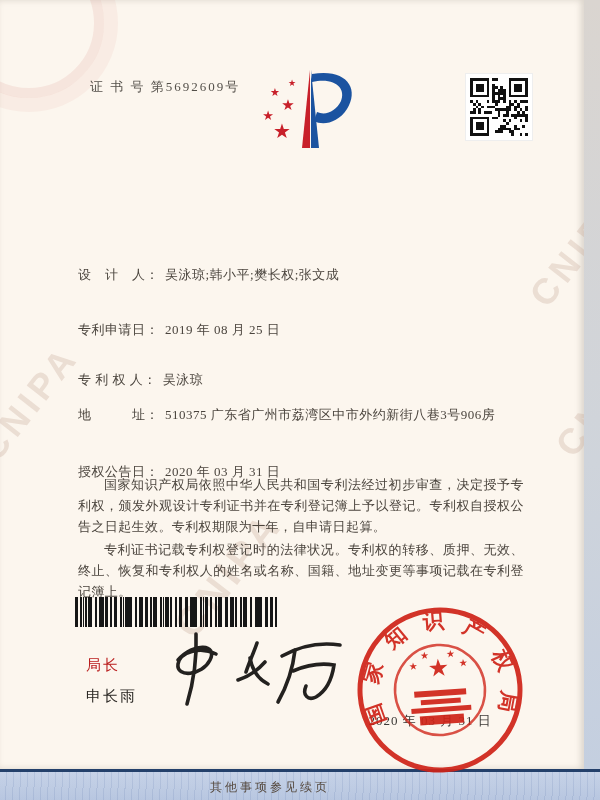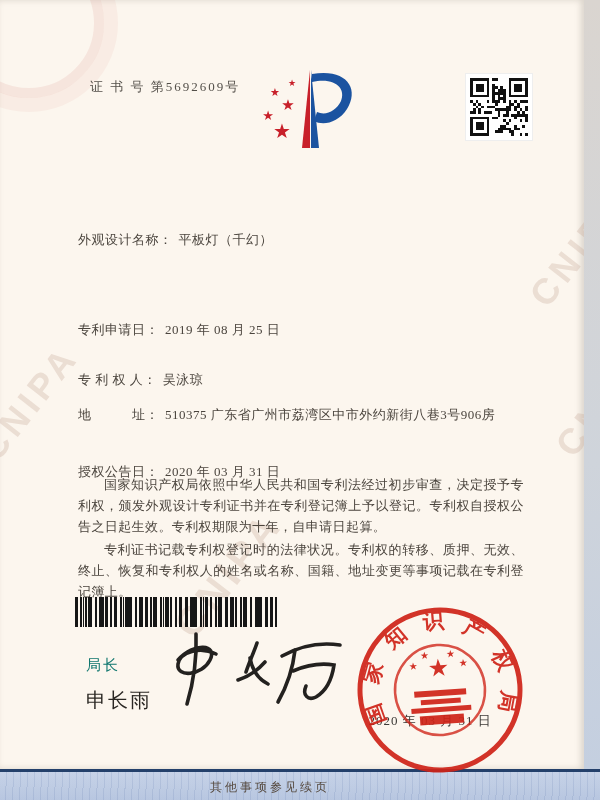--- a/index.html
+++ b/index.html
@@ -38,23 +38,23 @@
   .paras{position:absolute;left:78px;top:474px;width:446px;font-size:13px;line-height:21px;
       color:#4b453e;letter-spacing:.4px;}
   .paras p{margin:0 0 2px 0;text-indent:2em;text-align:justify;}
   
   .barcode{position:absolute;left:75px;top:597px;width:204px;height:30px;background-color:transparent;
       background-image:
         repeating-linear-gradient(90deg,#161616 0 2px,transparent 2px 5px),
         repeating-linear-gradient(90deg,#161616 0 1px,transparent 1px 8px),
         repeating-linear-gradient(90deg,#161616 0 3px,transparent 3px 13px);}
   
-  .sign-title{position:absolute;left:86px;top:656px;font-size:15px;color:#0f766e;letter-spacing:2px;
+  .sign-title{position:absolute;left:86px;top:656px;font-size:15px;color:#b91c1c;letter-spacing:2px;
       font-family:"Liberation Sans","DejaVu Sans",sans-serif;}
-  .sign-name{position:absolute;left:86px;top:687px;font-size:20px;color:#2a2723;letter-spacing:2px;
+  .sign-name{position:absolute;left:86px;top:687px;font-size:15px;color:#2a2723;letter-spacing:2px;
       font-family:"Liberation Sans","DejaVu Sans",sans-serif;}
   .signature{position:absolute;left:150px;top:626px;width:205px;height:98px;}
   
   .seal{position:absolute;left:352px;top:602px;width:176px;height:176px;z-index:3;transform:rotate(-4deg);opacity:.92;}
   .seal-date{position:absolute;left:342px;top:712px;width:176px;text-align:center;z-index:2;
       font-size:13px;color:#3c3a37;letter-spacing:1px;}
   
   .page-info{position:absolute;left:0;width:464px;top:749px;text-align:center;font-size:12px;
       color:#4b453e;letter-spacing:3px;margin-top:23px;}
 </style>
@@ -295,22 +295,22 @@
           <rect x="4" y="20" width="1" height="1" fill="#111"></rect>
           <rect x="5" y="20" width="1" height="1" fill="#111"></rect>
           <rect x="6" y="20" width="1" height="1" fill="#111"></rect>
           <rect x="15" y="20" width="1" height="1" fill="#111"></rect>
           <rect x="18" y="20" width="1" height="1" fill="#111"></rect>
           <rect x="20" y="20" width="1" height="1" fill="#111"></rect>
         </svg>
       </div>
 
 
-    <div class="frow" style="top:231px;">
-      <span class="flabel">外观设计名称：</span><span class="fvalue">平板灯（千幻）</span>
+    <div class="frow" style="top:266px;">
+      <span class="flabel">设　计　人：</span><span class="fvalue">吴泳琼;韩小平;樊长权;张文成</span>
     </div>
     <div class="frow" style="top:321px;">
       <span class="flabel">专利申请日：</span><span class="fvalue">2019 年 08 月 25 日</span>
     </div>
     <div class="frow" style="top:371px;">
       <span class="flabel">专 利 权 人：</span><span class="fvalue">吴泳琼</span>
     </div>
     <div class="frow" style="top:406px;">
       <span class="flabel">地　　　址：</span><span class="fvalue">510375 广东省广州市荔湾区中市外约新街八巷3号906房</span>
     </div>

